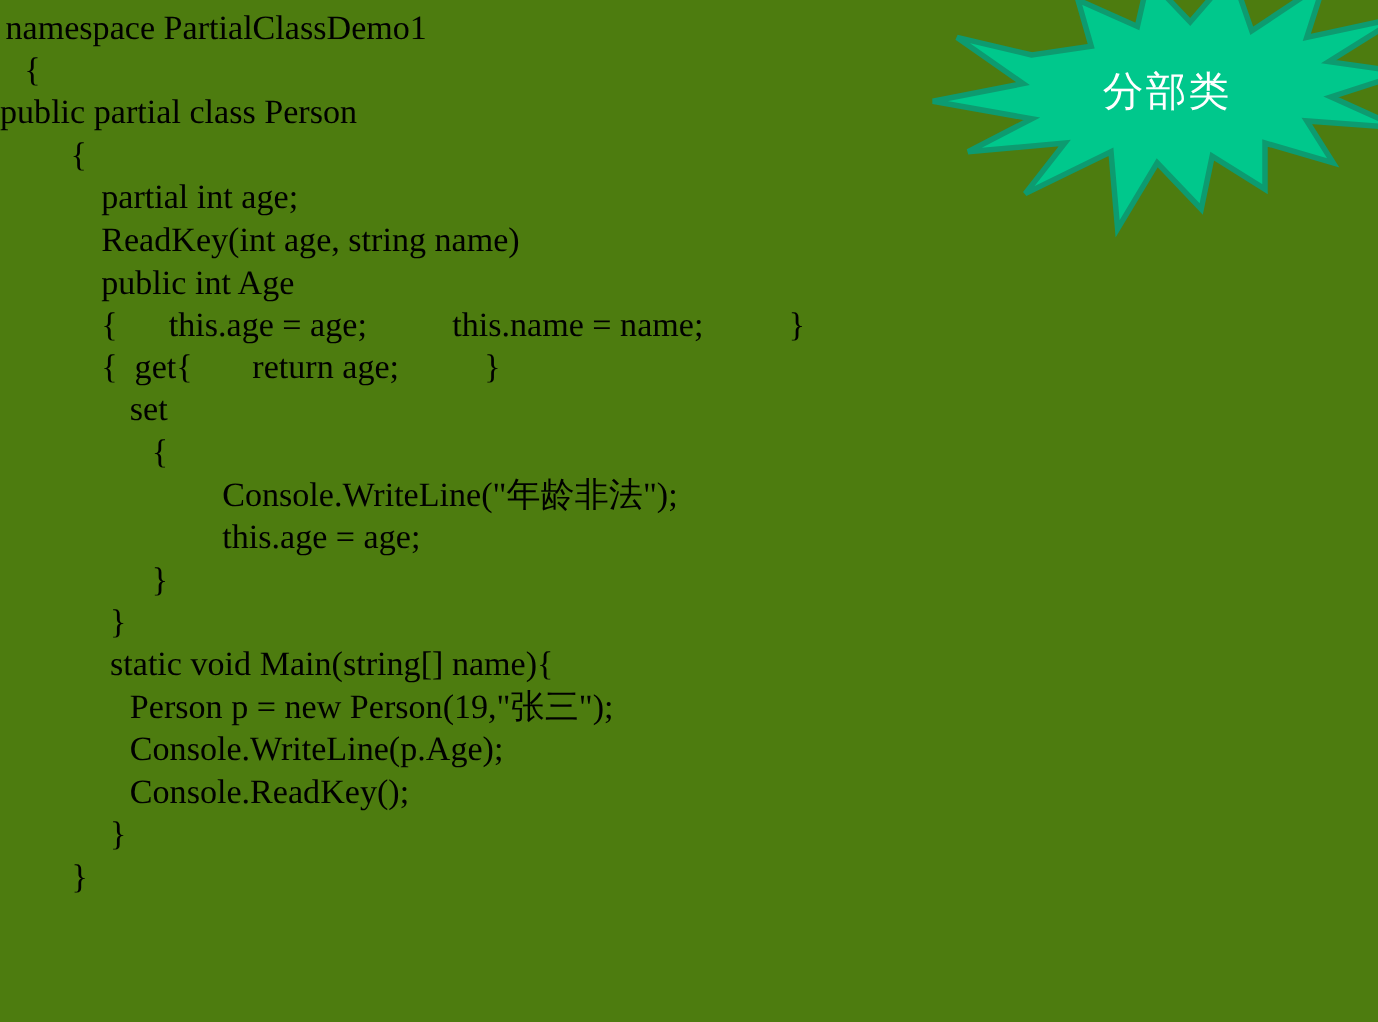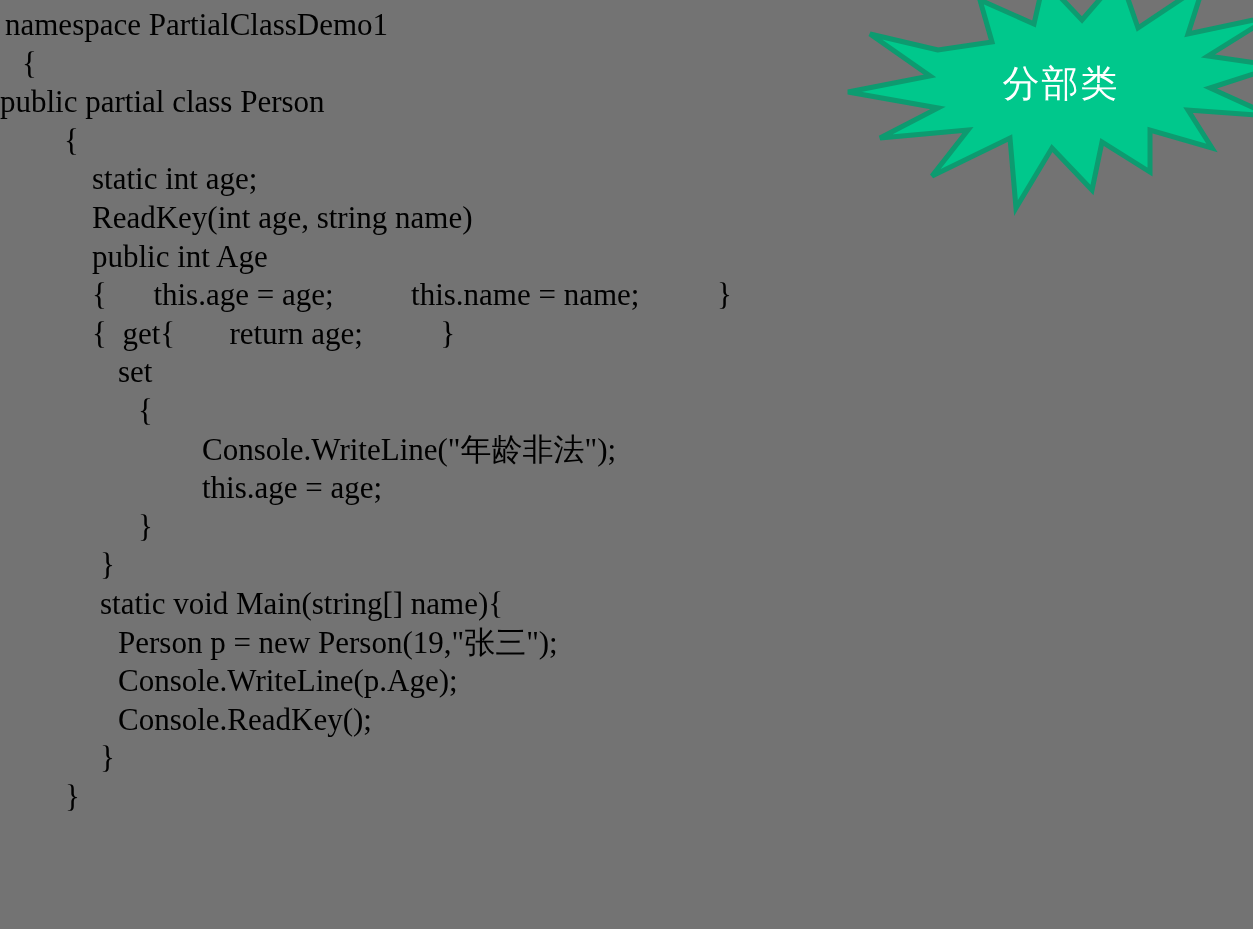--- a/index.html
+++ b/index.html
@@ -83,28 +83,28 @@
     line-height: 44px;
     letter-spacing: 2px;
     color: #ffffff;
     font-family: "Liberation Serif", "DejaVu Serif", serif;
     pointer-events: none;
   }
 </style>
 </head>
 <body>
 
-<div id="slide" style="background: #737373;">
+<div id="slide" style="background: #4d7c0f;">
 
   <div id="code-block">
       <div class="code-line i0">namespace PartialClassDemo1</div>
       <div class="code-line i1">{</div>
       <div class="code-line i2">public partial class Person</div>
       <div class="code-line i3">{</div>
-      <div class="code-line i4">static int age;</div>
+      <div class="code-line i4">partial int age;</div>
       <div class="code-line i4">ReadKey(int age, string name)</div>
       <div class="code-line i4">public int Age</div>
       <div class="code-line i4">{      this.age = age;          this.name = name;          }</div>
       <div class="code-line i4">{  get{       return age;          }</div>
       <div class="code-line i6">set</div>
       <div class="code-line i7">{</div>
       <div class="code-line i9">Console.WriteLine("年龄非法");</div>
       <div class="code-line i9">this.age = age;</div>
       <div class="code-line i7">}</div>
       <div class="code-line i5">}</div>

